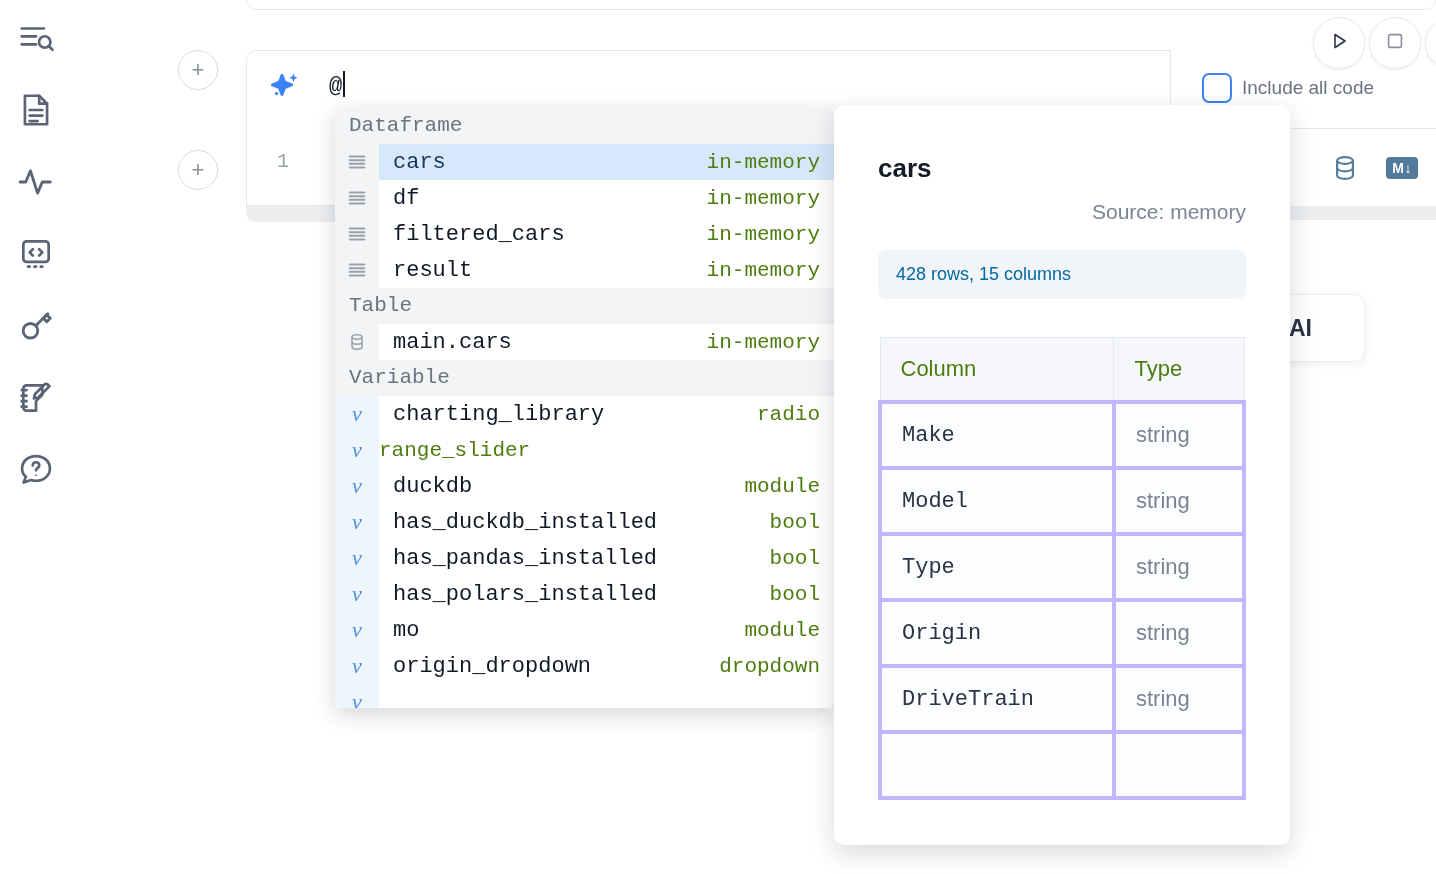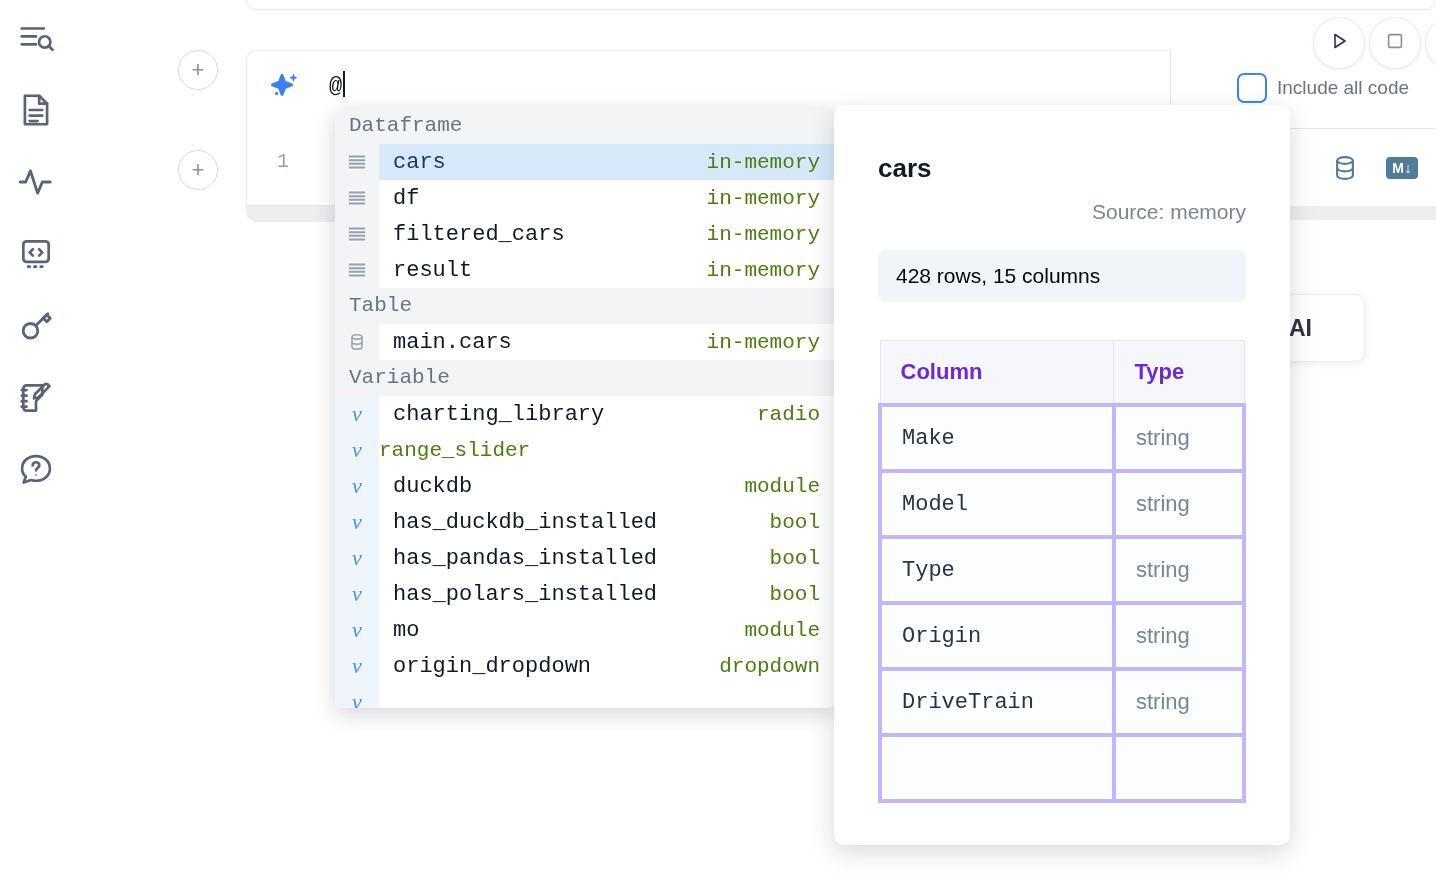--- a/index.html
+++ b/index.html
@@ -70,21 +70,20 @@
     display:flex;align-items:center;justify-content:center;cursor:pointer;
     box-sizing:border-box;
   }
   #run-btn{left:1313px;top:17px;}
   #stop-btn{left:1369px;top:17px;}
   #extra-btn{left:1425px;top:17px;}
 
   .include-row{
     position:absolute;left:1202px;top:73px;display:flex;align-items:center;gap:10px;
     cursor:pointer;
-    margin-left:35px;
   }
   .cbx{
     width:30px;height:30px;border:2px solid #3b82f6;border-radius:7px;
     background:#fff;box-sizing:border-box;
   }
   .include-label{font-size:19px;color:#6b7280;white-space:nowrap;}
 
   
   .cell{
     position:absolute;left:246px;top:128px;width:925px;height:78px;
@@ -164,26 +163,26 @@
   .detail{
     position:absolute;left:834px;top:105px;width:456px;height:740px;
     background:#ffffff;border-radius:10px;
     box-shadow:0 8px 26px rgba(20,25,40,.16);
     overflow:hidden;box-sizing:border-box;padding:48px 44px 0 44px;
   }
   .detail-title{font-size:26px;font-weight:bold;color:#131a26;margin:0 0 16px 0;}
   .detail-source{font-size:21px;color:#7b8494;margin:0 0 26px 0;text-align:right;}
   .detail-pill{
     background:#f1f4f8;border-radius:8px;padding:14px 18px;
-    font-size:21px;color:#000000;margin-bottom:38px;
+    font-size:18px;color:#0369a1;margin-bottom:38px;
   }
   .detail-table{width:100%;border-collapse:collapse;}
   .detail-table th{
     background:#f5f7fa;border:1px solid #e3e8ef;
-    text-align:left;font-weight:bold;font-size:22px;color:#6d28d9;
+    text-align:left;font-weight:normal;font-size:22px;color:#4d7c0f;
     padding:18px 20px;
   }
   .detail-table td{
     border:4px solid #c4b5fd;padding:18px 20px;font-size:22px;
   }
   .detail-table td.col{
     font-family:"Liberation Mono", monospace;color:#2a3244;background:#fcfdfe;
   }
   .detail-table td.typ{color:#7b8494;background:#fcfdfe;}
 </style>

